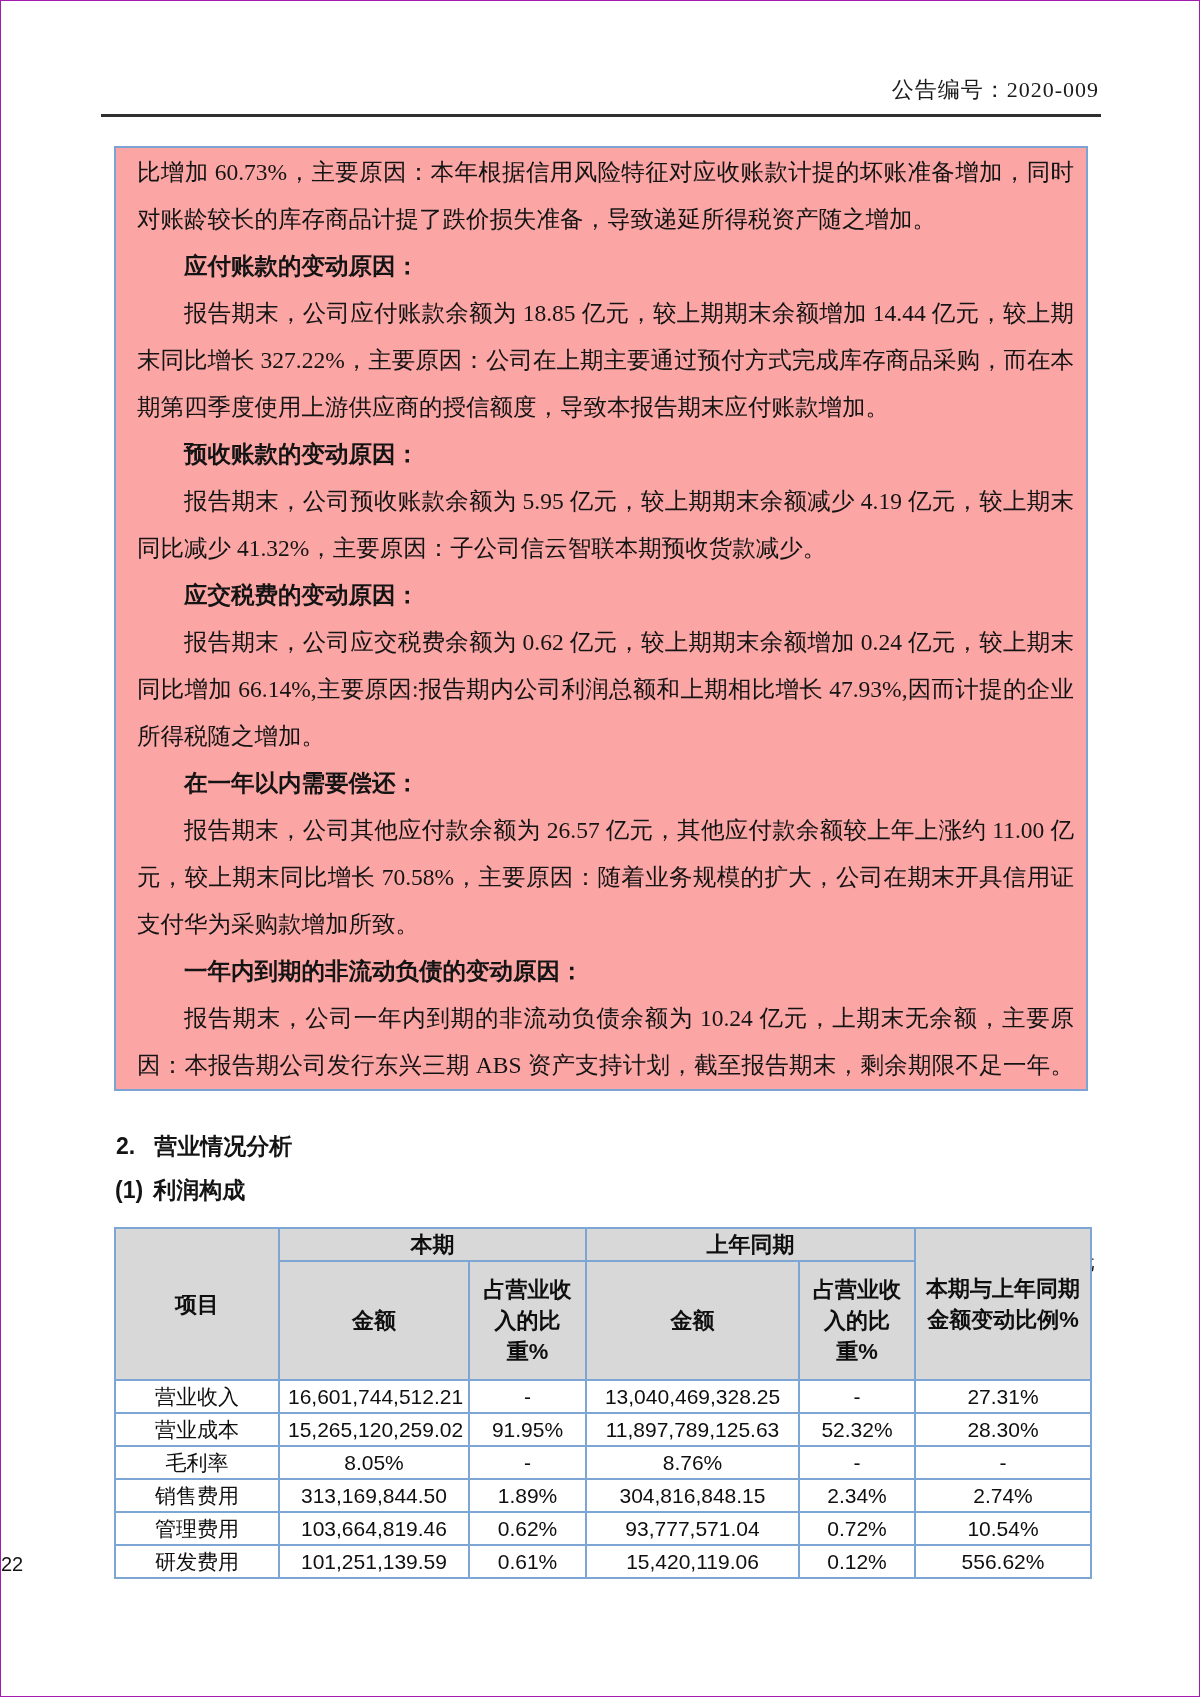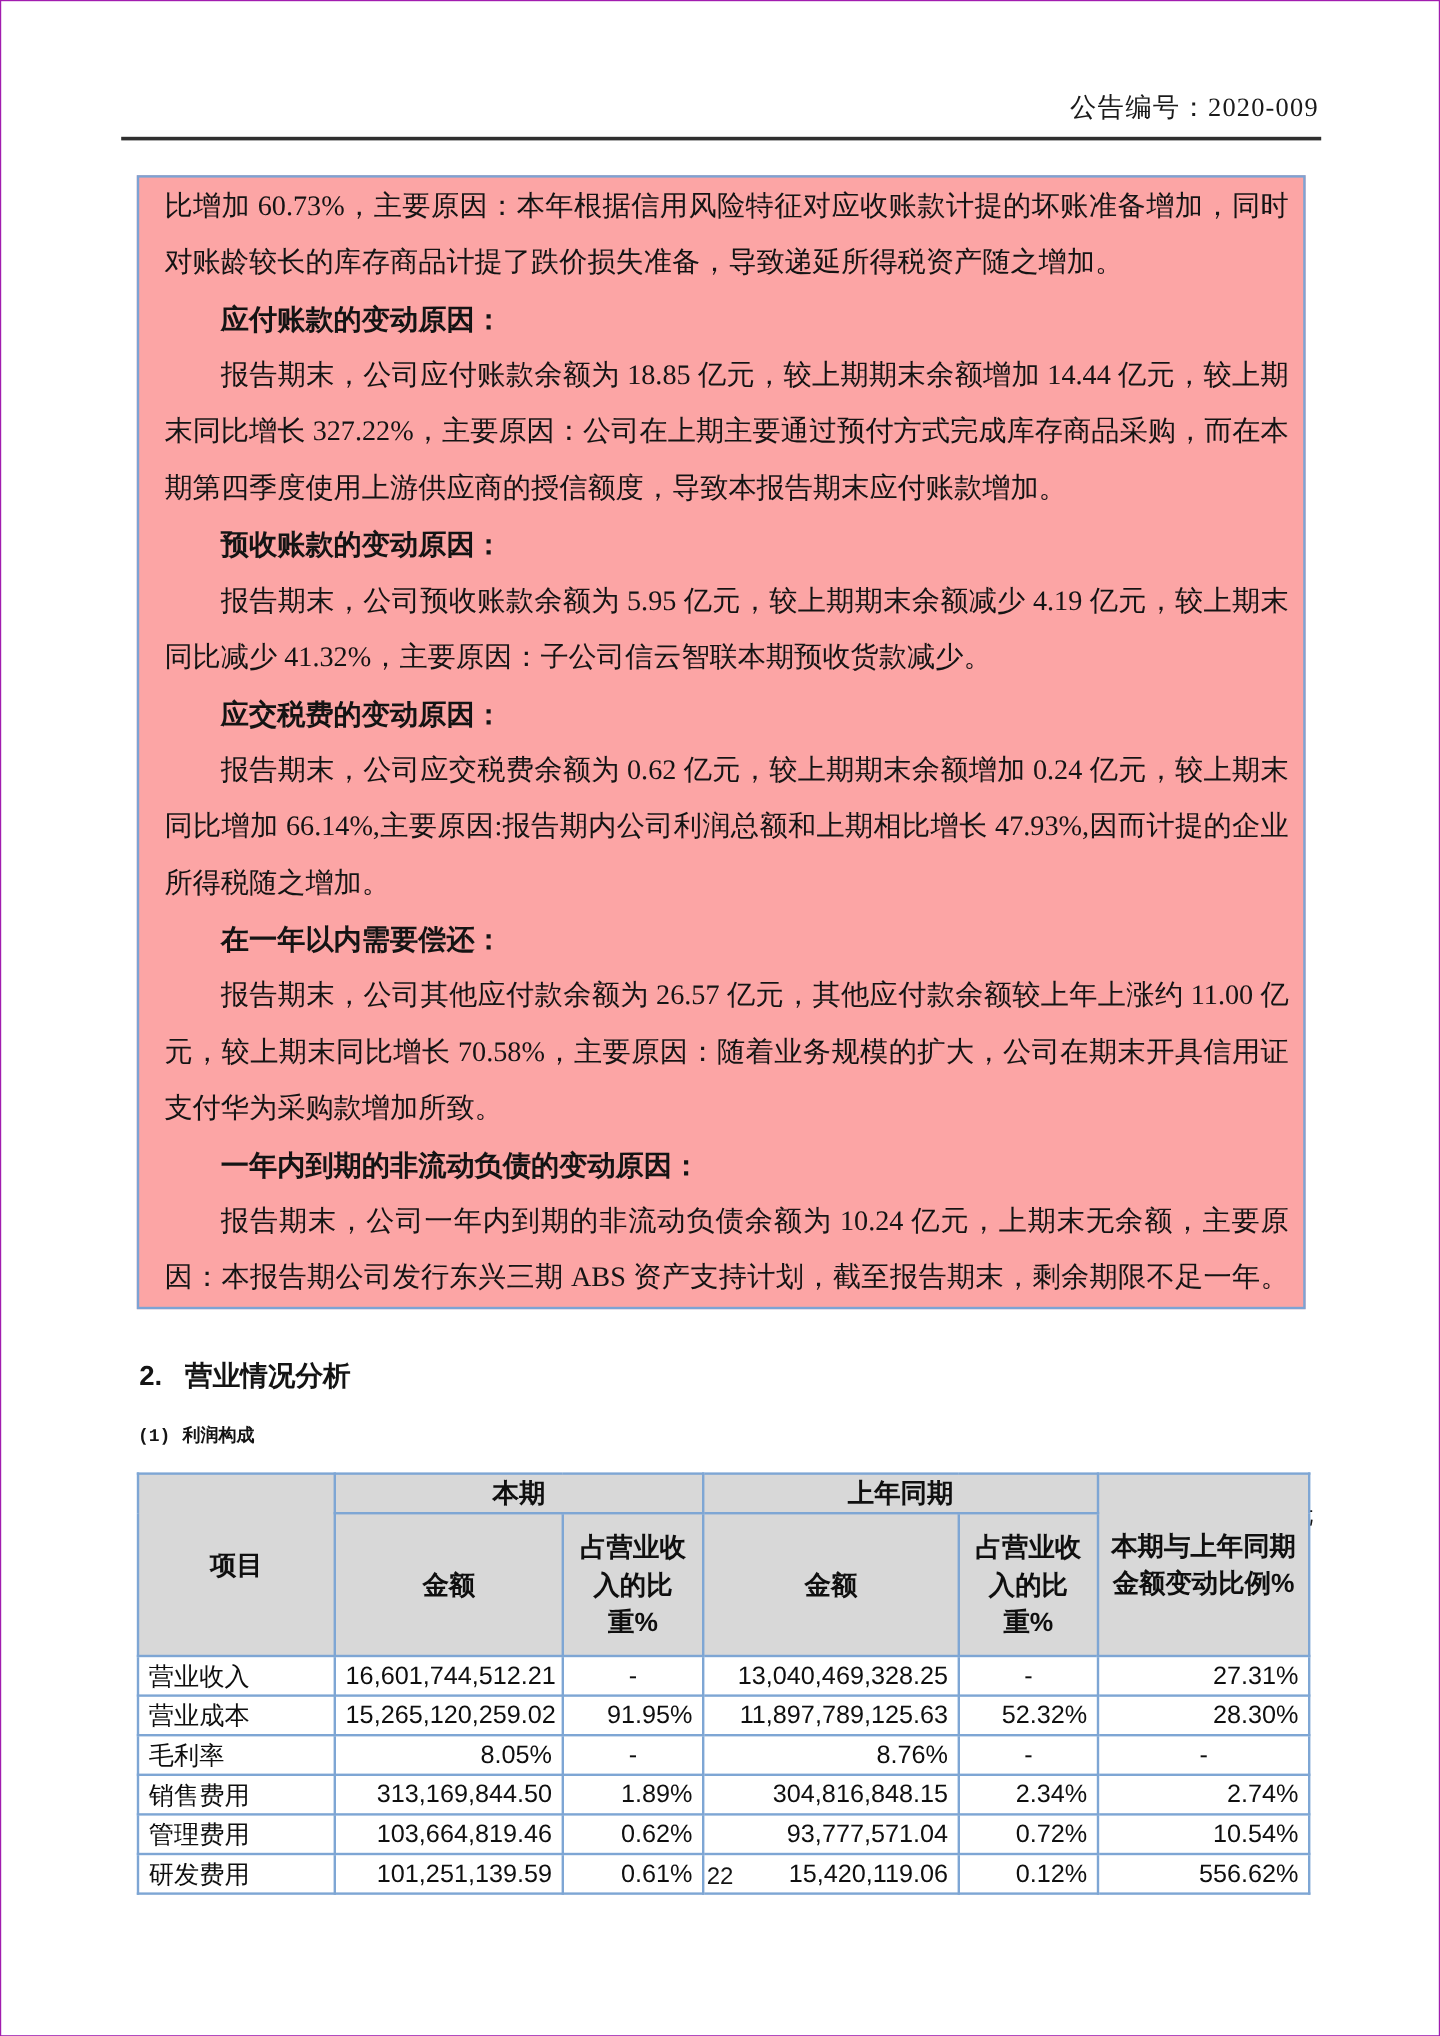--- a/index.html
+++ b/index.html
@@ -31,45 +31,45 @@
   .text-box p.body.indent{text-indent:2em;}
   .text-box p.heading{
     font-family:"Liberation Sans","DejaVu Sans",sans-serif;font-weight:bold;text-indent:2em;text-align:left;
   }
   .section-line{
     position:absolute;left:115px;top:1130px;font-family:"Liberation Sans","DejaVu Sans",sans-serif;
     font-weight:bold;font-size:23px;
   }
   .section-line .num{display:inline-block;margin-right:19px;}
   .subsection-line{
-    position:absolute;left:114px;top:1174px;font-family:Liberation Mono, monospace;
-    font-weight:bold;font-size:15px;margin-top:12px;
+    position:absolute;left:114px;top:1174px;font-family:Liberation Sans, sans-serif;
+    font-weight:bold;font-size:23px;
   }
   .subsection-line .num{display:inline-block;margin-right:10px;}
   .unit-note{
     position:absolute;right:104px;top:1247px;font-size:21px;
   }
   table.profit{
     position:absolute;left:113px;top:1226px;width:976px;border-collapse:collapse;table-layout:fixed;
   }
   table.profit th,table.profit td{
-    border:2px solid var(--table-border);box-sizing:border-box;color:#0f0f0f;
+    border:2px solid var(--table-border);box-sizing:border-box;color:#0f0f0f;text-align:center;
   }
   table.profit th{
     background:var(--header-bg);font-family:"Liberation Sans","DejaVu Sans",sans-serif;
     font-weight:bold;font-size:22px;text-align:center;vertical-align:middle;line-height:31px;padding:12px 8px;
   }
   tr.group-row th{height:30px;padding:0 4px;margin-top:27px;}
   tr.sub-row th{height:94px;}
   table.profit td{height:33px;font-size:21px;padding:1px 8px;vertical-align:middle;}
   td.c-label{font-family:"Liberation Serif","DejaVu Serif",serif;text-align:left;padding-left:8px;}
   td.c-num{font-family:"Liberation Sans","DejaVu Sans",sans-serif;text-align:right;padding-right:10px;}
   td.c-dash{font-family:"Liberation Sans","DejaVu Sans",sans-serif;text-align:center;}
   .page-number{
-    position:absolute;top:1552px;left:0;width:100%;text-align:center;
+    position:absolute;top:1552px;left:0;width:100%;
     font-family:"Liberation Sans","DejaVu Sans",sans-serif;font-size:20px;
   }
 </style>
 </head>
 <body>
 
 <div class="page">
 
   <div class="doc-number">公告编号：2020-009</div>
   <div class="header-rule"></div>

